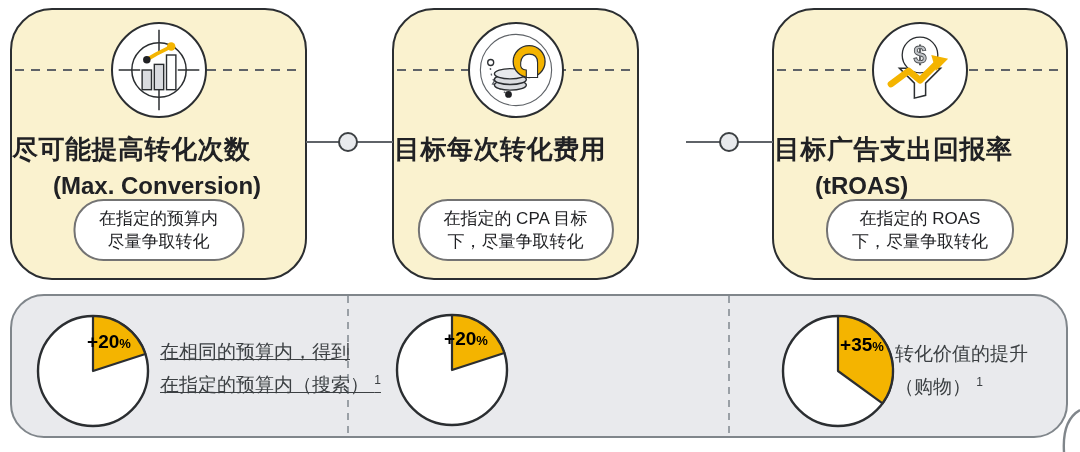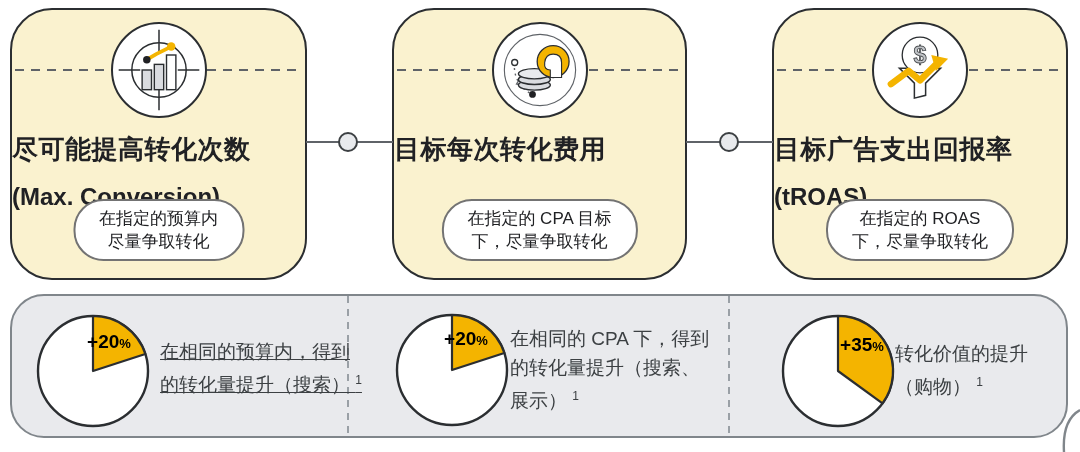--- a/index.html
+++ b/index.html
@@ -2,30 +2,30 @@
 <html><head>
 <meta charset="utf-8">
 <style>
   * { margin:0; padding:0; box-sizing:border-box; }
   body { background:#ffffff; font-family:"Liberation Sans","DejaVu Sans",sans-serif; }
   .stage { position:relative; width:1080px; height:452px; background:#ffffff; overflow:hidden; color:#202124; }
 
   
   .card { position:absolute; top:8px; height:272px; background:#FAF2CF; border:2.5px solid #2b2e31; border-radius:42px; }
   .card1 { left:10px;  width:297px; }
-  .card2 { left:392px; width:295px; }
+  .card2 { left:392px; width:247px; }
   .card3 { left:772px; width:296px; }
   .dash-line { position:absolute; top:59px; left:3px; right:3px; height:2px;
     background:repeating-linear-gradient(90deg,#5F6368 0 9px,transparent 9px 16px); z-index:1; }
   .icon-circle { position:absolute; top:12px; left:50%; margin-left:-48px; width:96px; height:96px;
     background:#ffffff; border:2.5px solid #2b2e31; border-radius:50%; z-index:2;
     display:flex; align-items:center; justify-content:center; }
   .title-block { position:absolute; top:122px; left:0; right:0; z-index:2; }
   .card-title { font-size:26px; font-weight:bold; letter-spacing:0.5px; }
-  .card-subtitle { font-size:24px; font-weight:bold; margin-top:16px; }
+  .card-subtitle { font-size:24px; font-weight:bold; margin-top:5px;padding-left:41px; }
   .pill { position:absolute; top:189px; left:50%; transform:translateX(-50%); background:#ffffff;
     border:2px solid #737373; border-radius:30px; padding:6px 24px; text-align:center;
     font-size:17px; line-height:23px; white-space:nowrap; z-index:2; }
 
   
   .connector-line { position:absolute; top:141px; height:2px; background:#5F6368; }
   .cl1 { left:306px; width:87px; }
   .cl2 { left:686px; width:87px; }
   .connector-node { position:absolute; top:132px; width:20px; height:20px; border-radius:50%;
     background:#E8EAED; border:2px solid #3C4043; }
@@ -147,33 +147,28 @@
   <div class="divider dv1"></div>
   <div class="divider dv2"></div>
 
   <svg class="pie-svg pie1" viewBox="-59 -59 118 118">
     <circle cx="0" cy="0" r="55" fill="#ffffff" stroke="#2b2e31" stroke-width="2.4"></circle>
     <path d="M 0 0 L 0 -55 A 55 55 0 0 1 52.31 -17.00 Z" fill="#F4B400" stroke="#2b2e31" stroke-width="2.2" stroke-linejoin="round"></path>
   </svg>
   <div class="pie-label pl1"><span>+20</span><span class="unit">%</span></div>
   <div class="result-text rt1">
     <div>在相同的预算内，得到</div>
-    <div><span>的转化量提升（搜索）</span> <sup>1</sup></div>
+    <div><span>在指定的预算内（搜索）</span> <sup>1</sup></div>
   </div>
 
   <svg class="pie-svg pie2" viewBox="-59 -59 118 118">
     <circle cx="0" cy="0" r="55" fill="#ffffff" stroke="#2b2e31" stroke-width="2.4"></circle>
     <path d="M 0 0 L 0 -55 A 55 55 0 0 1 52.31 -17.00 Z" fill="#F4B400" stroke="#2b2e31" stroke-width="2.2" stroke-linejoin="round"></path>
   </svg>
   <div class="pie-label pl2"><span>+20</span><span class="unit">%</span></div>
-  <div class="result-text rt2">
-    <div>在相同的 CPA 下，得到</div>
-    <div>的转化量提升（搜索、</div>
-    <div><span>展示）</span> <sup>1</sup></div>
-  </div>
 
   <svg class="pie-svg pie3" viewBox="-59 -59 118 118">
     <circle cx="0" cy="0" r="55" fill="#ffffff" stroke="#2b2e31" stroke-width="2.4"></circle>
     <path d="M 0 0 L 0 -55 A 55 55 0 0 1 44.50 32.33 Z" fill="#F4B400" stroke="#2b2e31" stroke-width="2.2" stroke-linejoin="round"></path>
   </svg>
   <div class="pie-label pl3"><span>+35</span><span class="unit">%</span></div>
   <div class="result-text rt3">
     <div>转化价值的提升</div>
     <div><span>（购物）</span> <sup>1</sup></div>
   </div>

